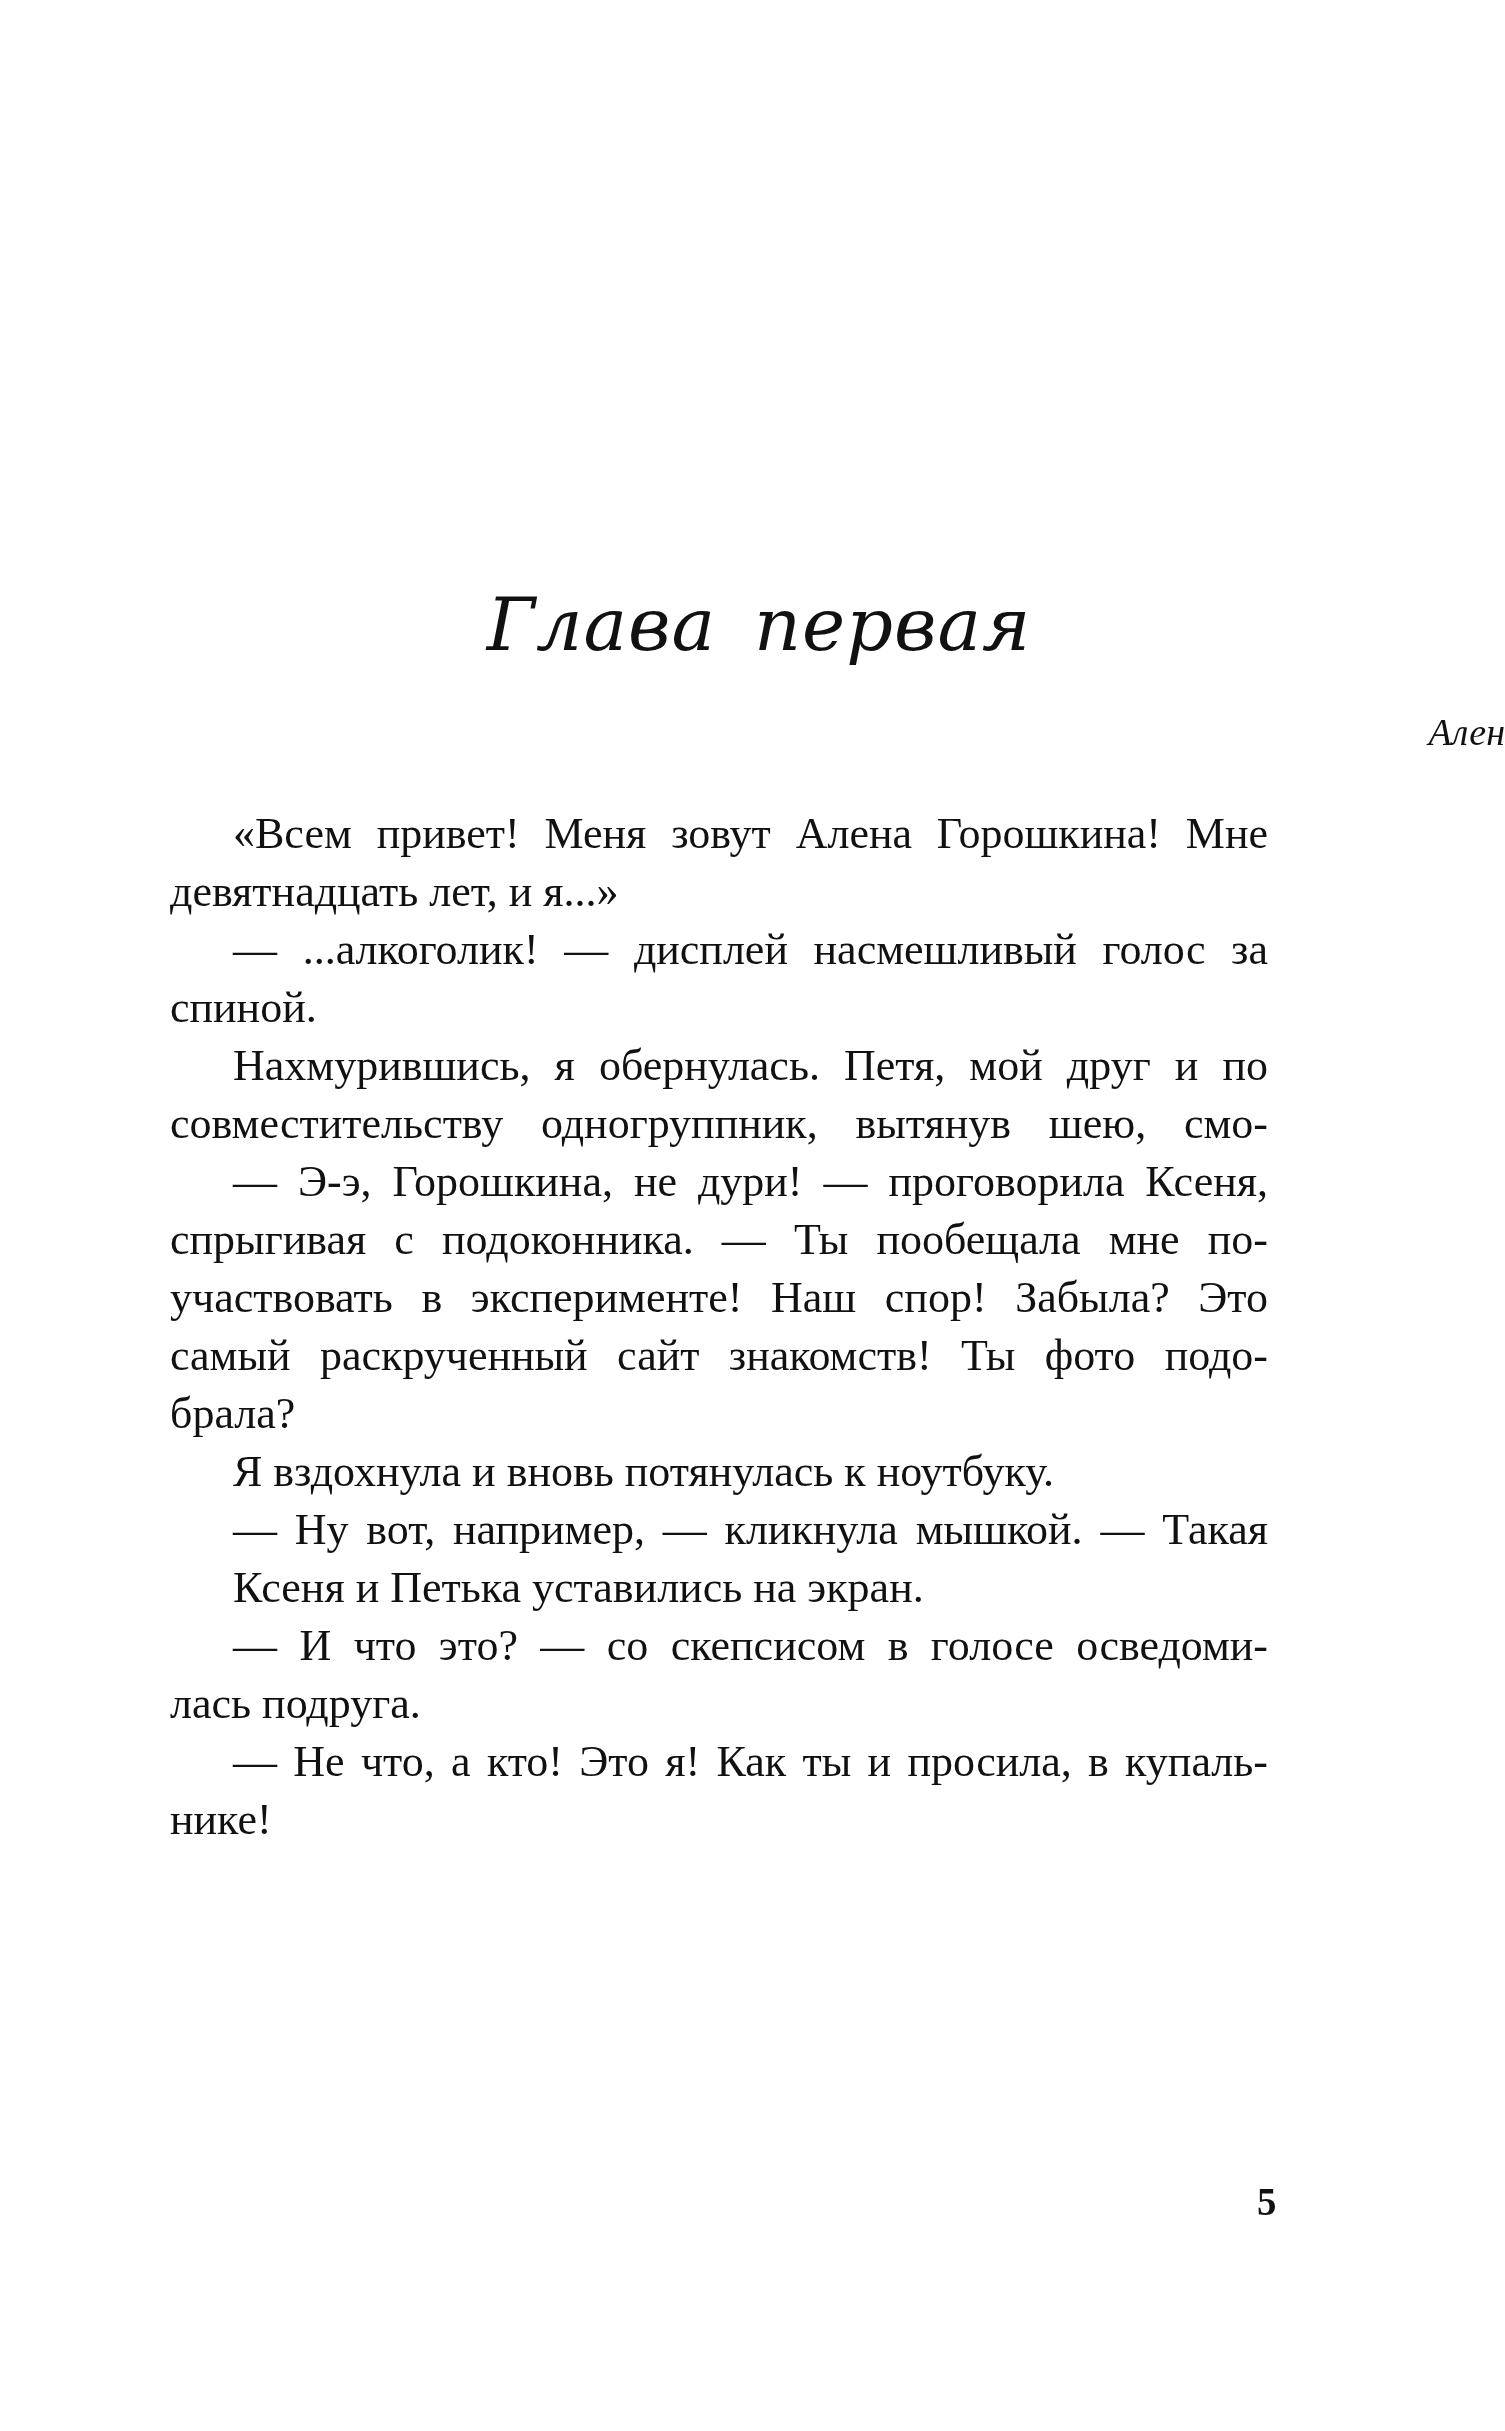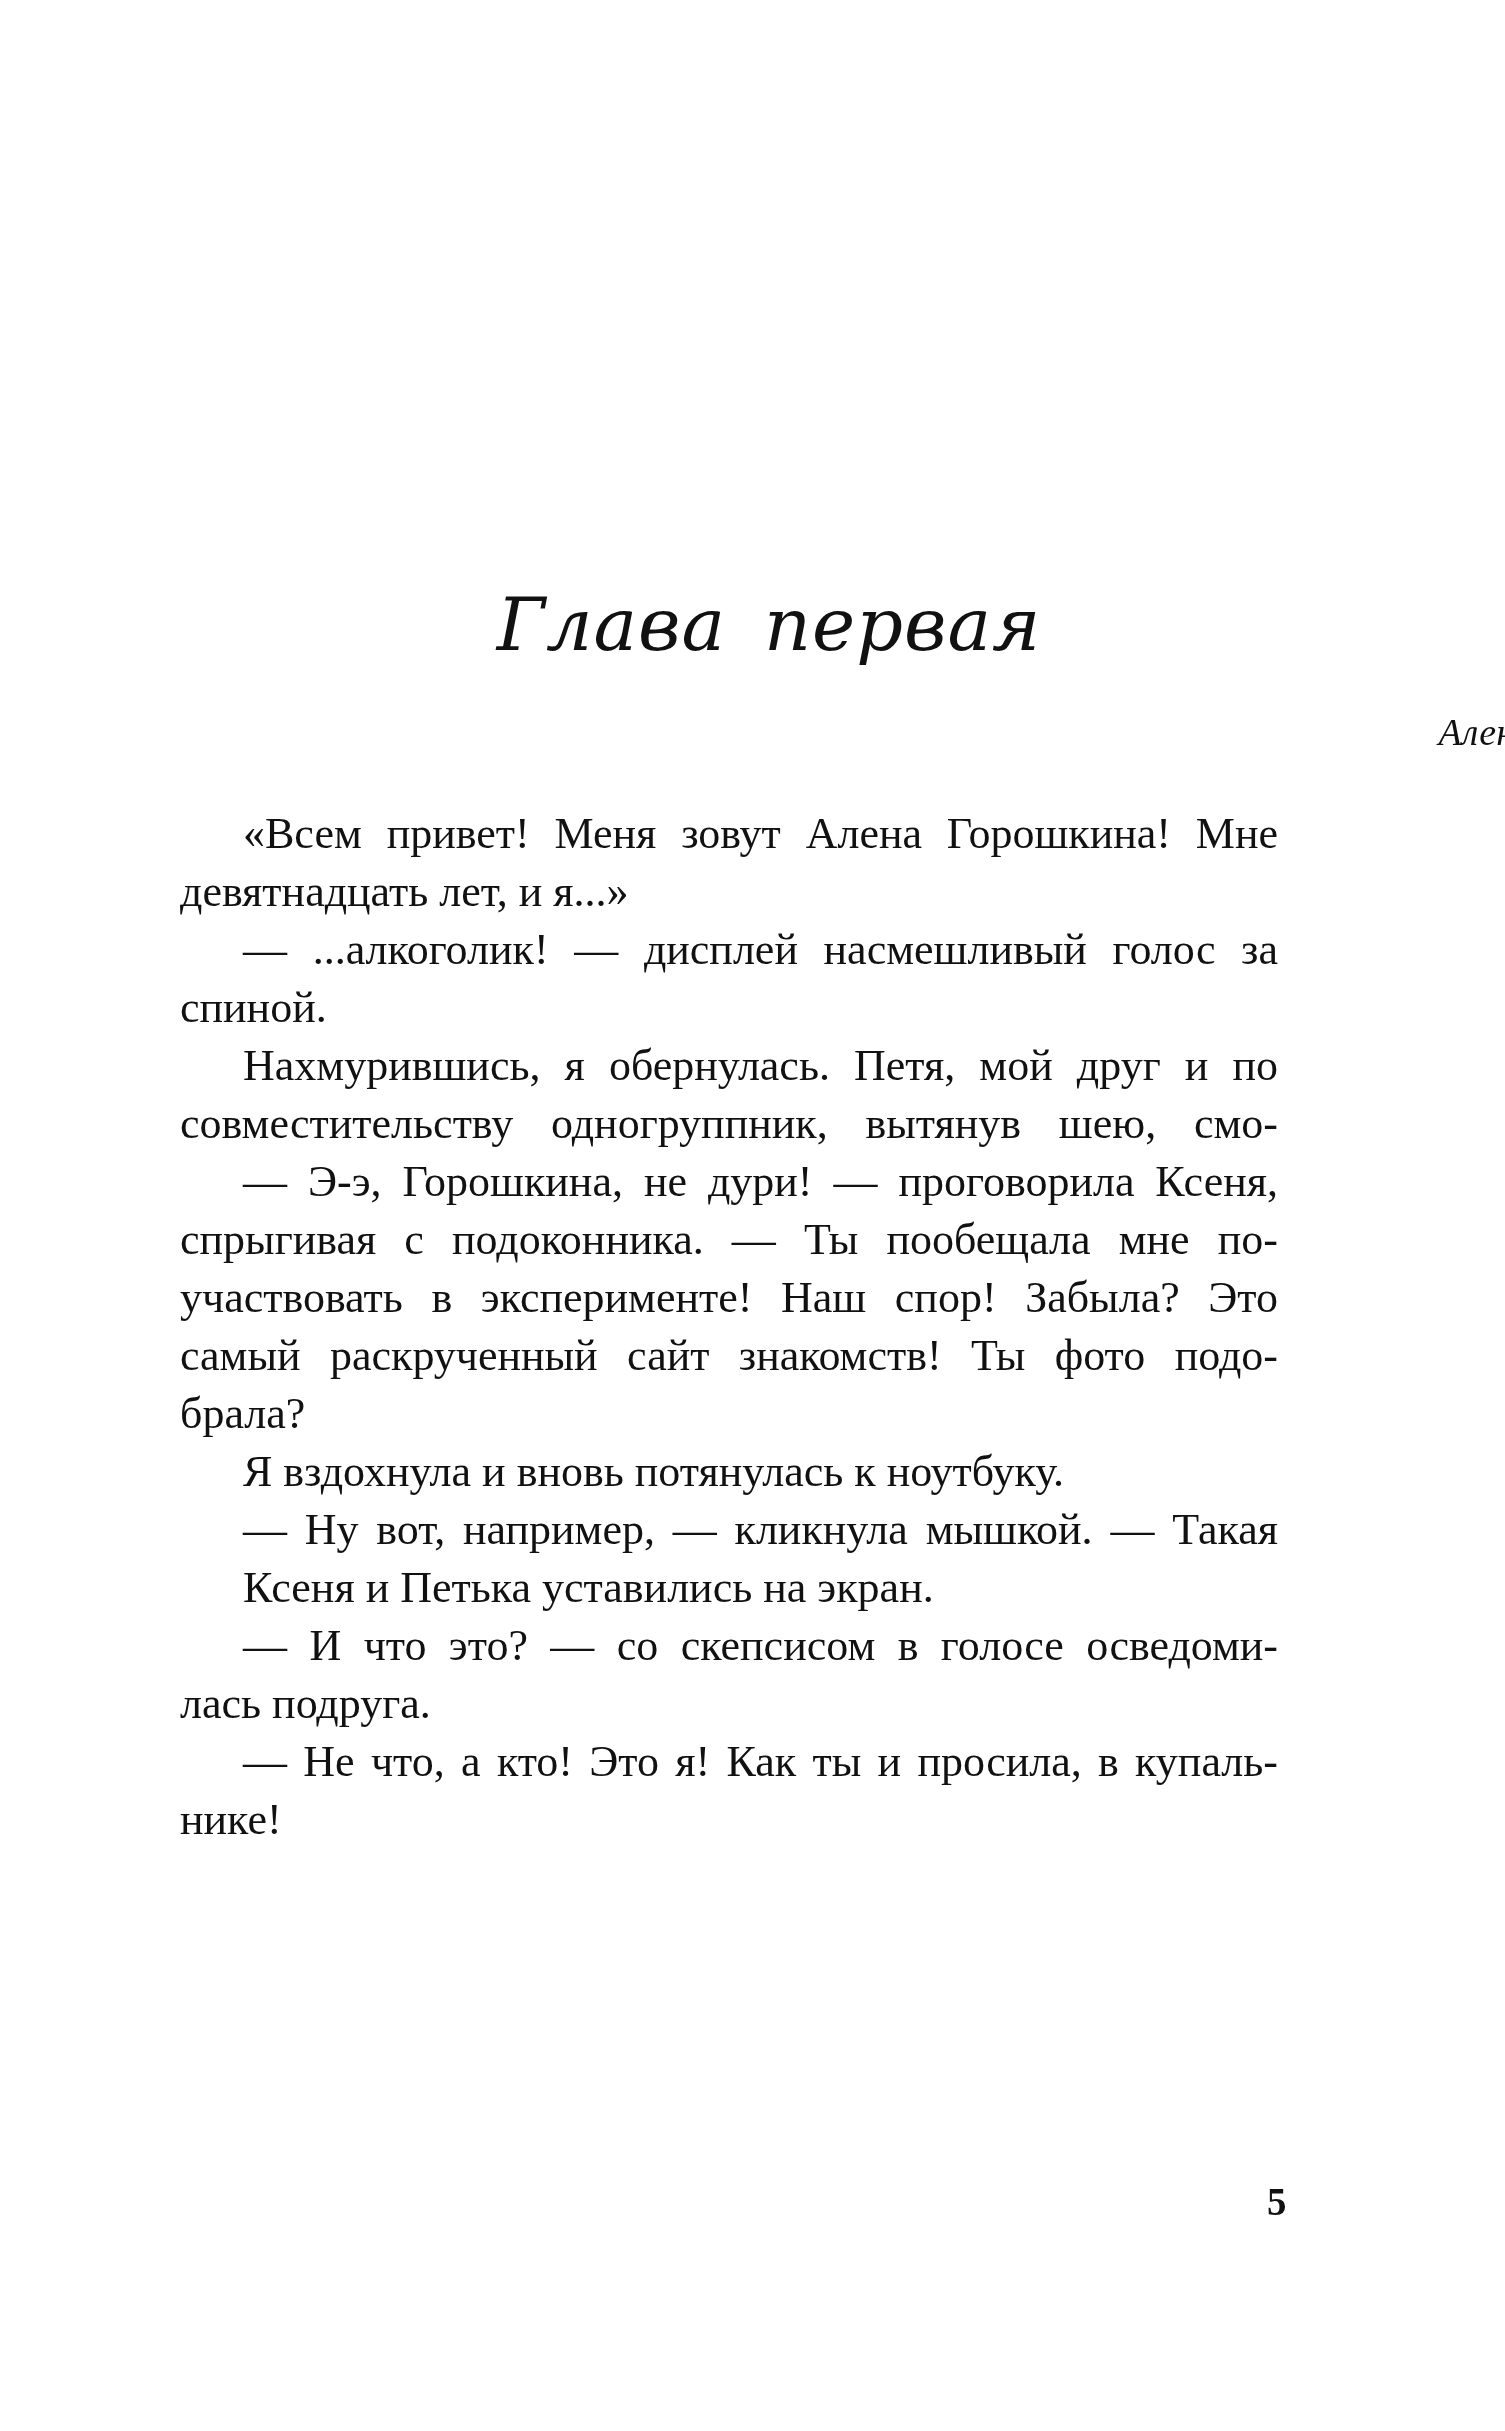--- a/index.html
+++ b/index.html
@@ -1,17 +1,17 @@
 <!DOCTYPE html>
 <html><head>
 <meta charset="utf-8">
 <style>
   html, body { margin: 0; padding: 0; background: #ffffff; }
   body { width: 1506px; height: 2432px; position: relative; overflow: hidden; color: #111111; }
-  .page { position: absolute; left: 16px; top: 0; width: 1490px; height: 2432px; }
+  .page { position: absolute; left: 6px; top: 0; width: 1490px; height: 2432px; }
   .chapter-title {
     position: absolute; left: 0; width: 1506px; top: 576px;
     text-align: center;
     font-family: "DejaVu Serif", serif; font-style: italic;
     font-size: 73px; line-height: 98px; letter-spacing: 1px;
     word-spacing: 13.7px; color: #111;
   }
   .chapter-sub {
     position: absolute; left: 0; width: 1506px; top: 698px;
     text-align: right; padding-left: 12px;

